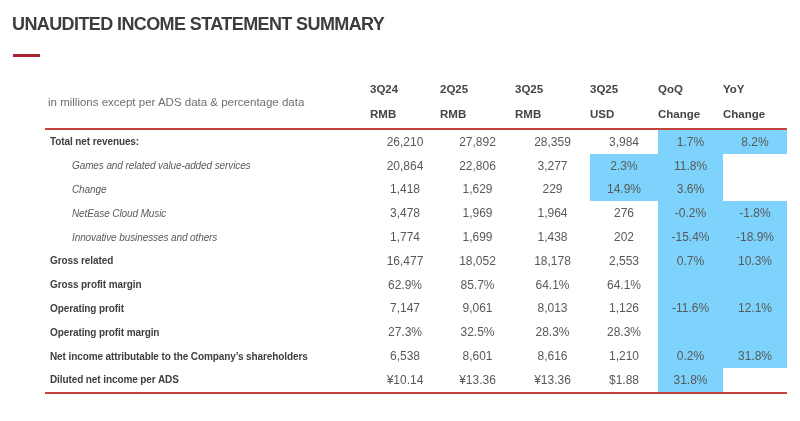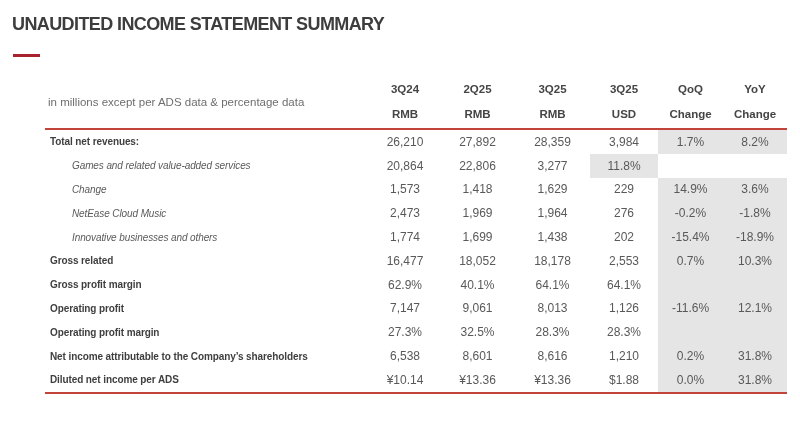--- a/index.html
+++ b/index.html
@@ -27,21 +27,21 @@
   .thead{
     height:52px;
     border-bottom:2px solid #c2423c;
   }
   .note-cell{
     display:flex;align-items:center;
     font-size:11.5px;color:#6e6e6e;padding-left:3px;white-space:nowrap;
   }
   .hcol{
     display:flex;flex-direction:column;justify-content:center;
-    text-align:center;font-weight:bold;color:#454545;font-size:11.5px;
+    text-align:left;font-weight:bold;color:#454545;font-size:11.5px;
   }
   .hcol span{line-height:25px;}
   
   .tbody{
     border-bottom:2.5px solid #c2423c;
   }
   .row{
     height:23.8px;
   }
   .label{
@@ -49,21 +49,21 @@
     font-size:10px;font-weight:bold;color:#3f3f3f;
     padding-left:5px;white-space:nowrap;letter-spacing:-0.1px;
   }
   .row.sub .label{
     font-weight:normal;font-style:italic;color:#5a5a5a;padding-left:27px;
   }
   .cell{
     display:flex;align-items:center;justify-content:center;
     height:100%;font-size:12px;color:#595959;white-space:nowrap;
   }
-  .cell.shaded{background:#e5e5e5;}
+  .cell.shaded{background:#7dd3fc;}
 </style>
 </head>
 <body>
 
 <h1 class="page-title">UNAUDITED INCOME STATEMENT SUMMARY</h1>
 <div class="title-dash"></div>
 
 <div class="fin-table">
   <div class="thead grid-row">
     <div class="note-cell">in millions except per ADS data &amp; percentage data</div>
@@ -107,36 +107,36 @@
     <div class="cell">3,984</div>
     <div class="cell shaded">1.7%</div>
     <div class="cell shaded">8.2%</div>
   </div>
 
   <div class="row grid-row sub">
     <div class="label">Games and related value-added services</div>
     <div class="cell">20,864</div>
     <div class="cell">22,806</div>
     <div class="cell">3,277</div>
+    <div class="cell shaded">2.3%</div>
     <div class="cell shaded">11.8%</div>
   </div>
 
   <div class="row grid-row sub">
     <div class="label">Change</div>
-    <div class="cell">1,573</div>
     <div class="cell">1,418</div>
     <div class="cell">1,629</div>
     <div class="cell">229</div>
     <div class="cell shaded">14.9%</div>
     <div class="cell shaded">3.6%</div>
   </div>
 
   <div class="row grid-row sub">
     <div class="label">NetEase Cloud Music</div>
-    <div class="cell">2,473</div>
+    <div class="cell">3,478</div>
     <div class="cell">1,969</div>
     <div class="cell">1,964</div>
     <div class="cell">276</div>
     <div class="cell shaded">-0.2%</div>
     <div class="cell shaded">-1.8%</div>
   </div>
 
   <div class="row grid-row sub">
     <div class="label">Innovative businesses and others</div>
     <div class="cell">1,774</div>
@@ -153,21 +153,21 @@
     <div class="cell">18,052</div>
     <div class="cell">18,178</div>
     <div class="cell">2,553</div>
     <div class="cell shaded">0.7%</div>
     <div class="cell shaded">10.3%</div>
   </div>
 
   <div class="row grid-row main">
     <div class="label">Gross profit margin</div>
     <div class="cell">62.9%</div>
-    <div class="cell">40.1%</div>
+    <div class="cell">85.7%</div>
     <div class="cell">64.1%</div>
     <div class="cell">64.1%</div>
     <div class="cell shaded"></div>
     <div class="cell shaded"></div>
   </div>
 
   <div class="row grid-row main">
     <div class="label">Operating profit</div>
     <div class="cell">7,147</div>
     <div class="cell">9,061</div>
@@ -196,17 +196,16 @@
     <div class="cell shaded">0.2%</div>
     <div class="cell shaded">31.8%</div>
   </div>
 
   <div class="row grid-row main">
     <div class="label">Diluted net income per ADS</div>
     <div class="cell">¥10.14</div>
     <div class="cell">¥13.36</div>
     <div class="cell">¥13.36</div>
     <div class="cell">$1.88</div>
-    <div class="cell shaded">0.0%</div>
     <div class="cell shaded">31.8%</div>
   </div>
 </div>
 </div>
 
 </body></html>

